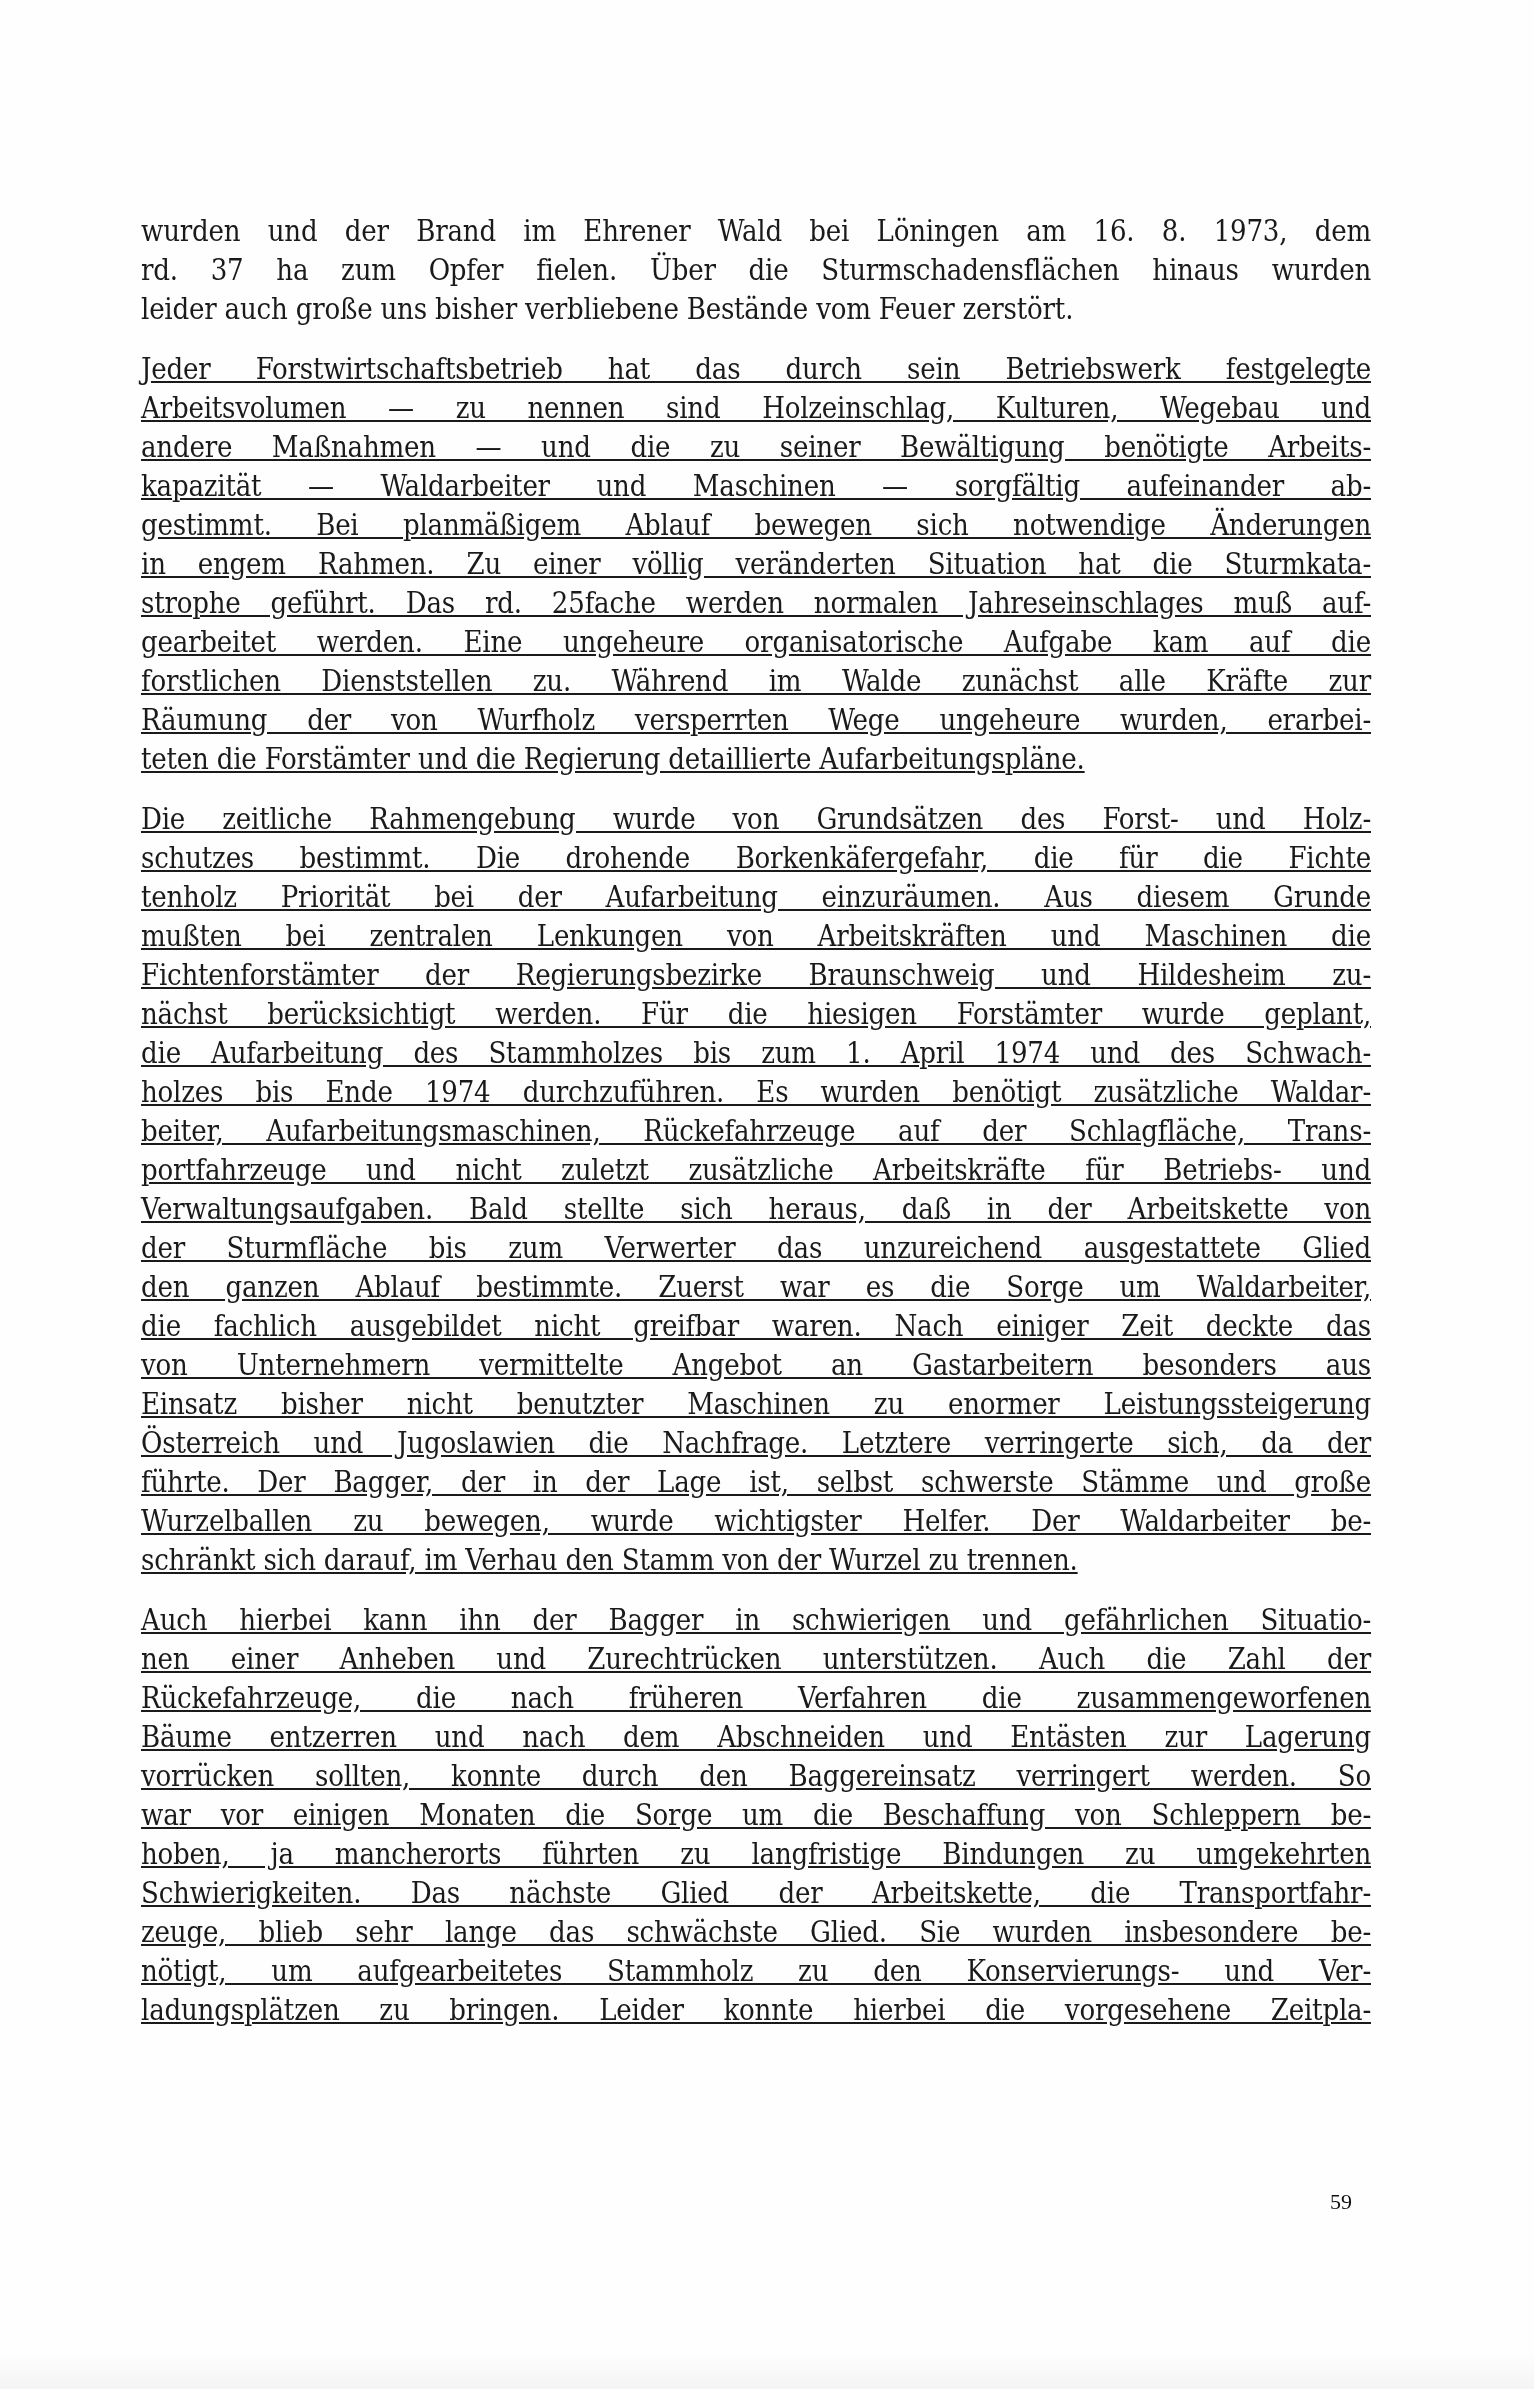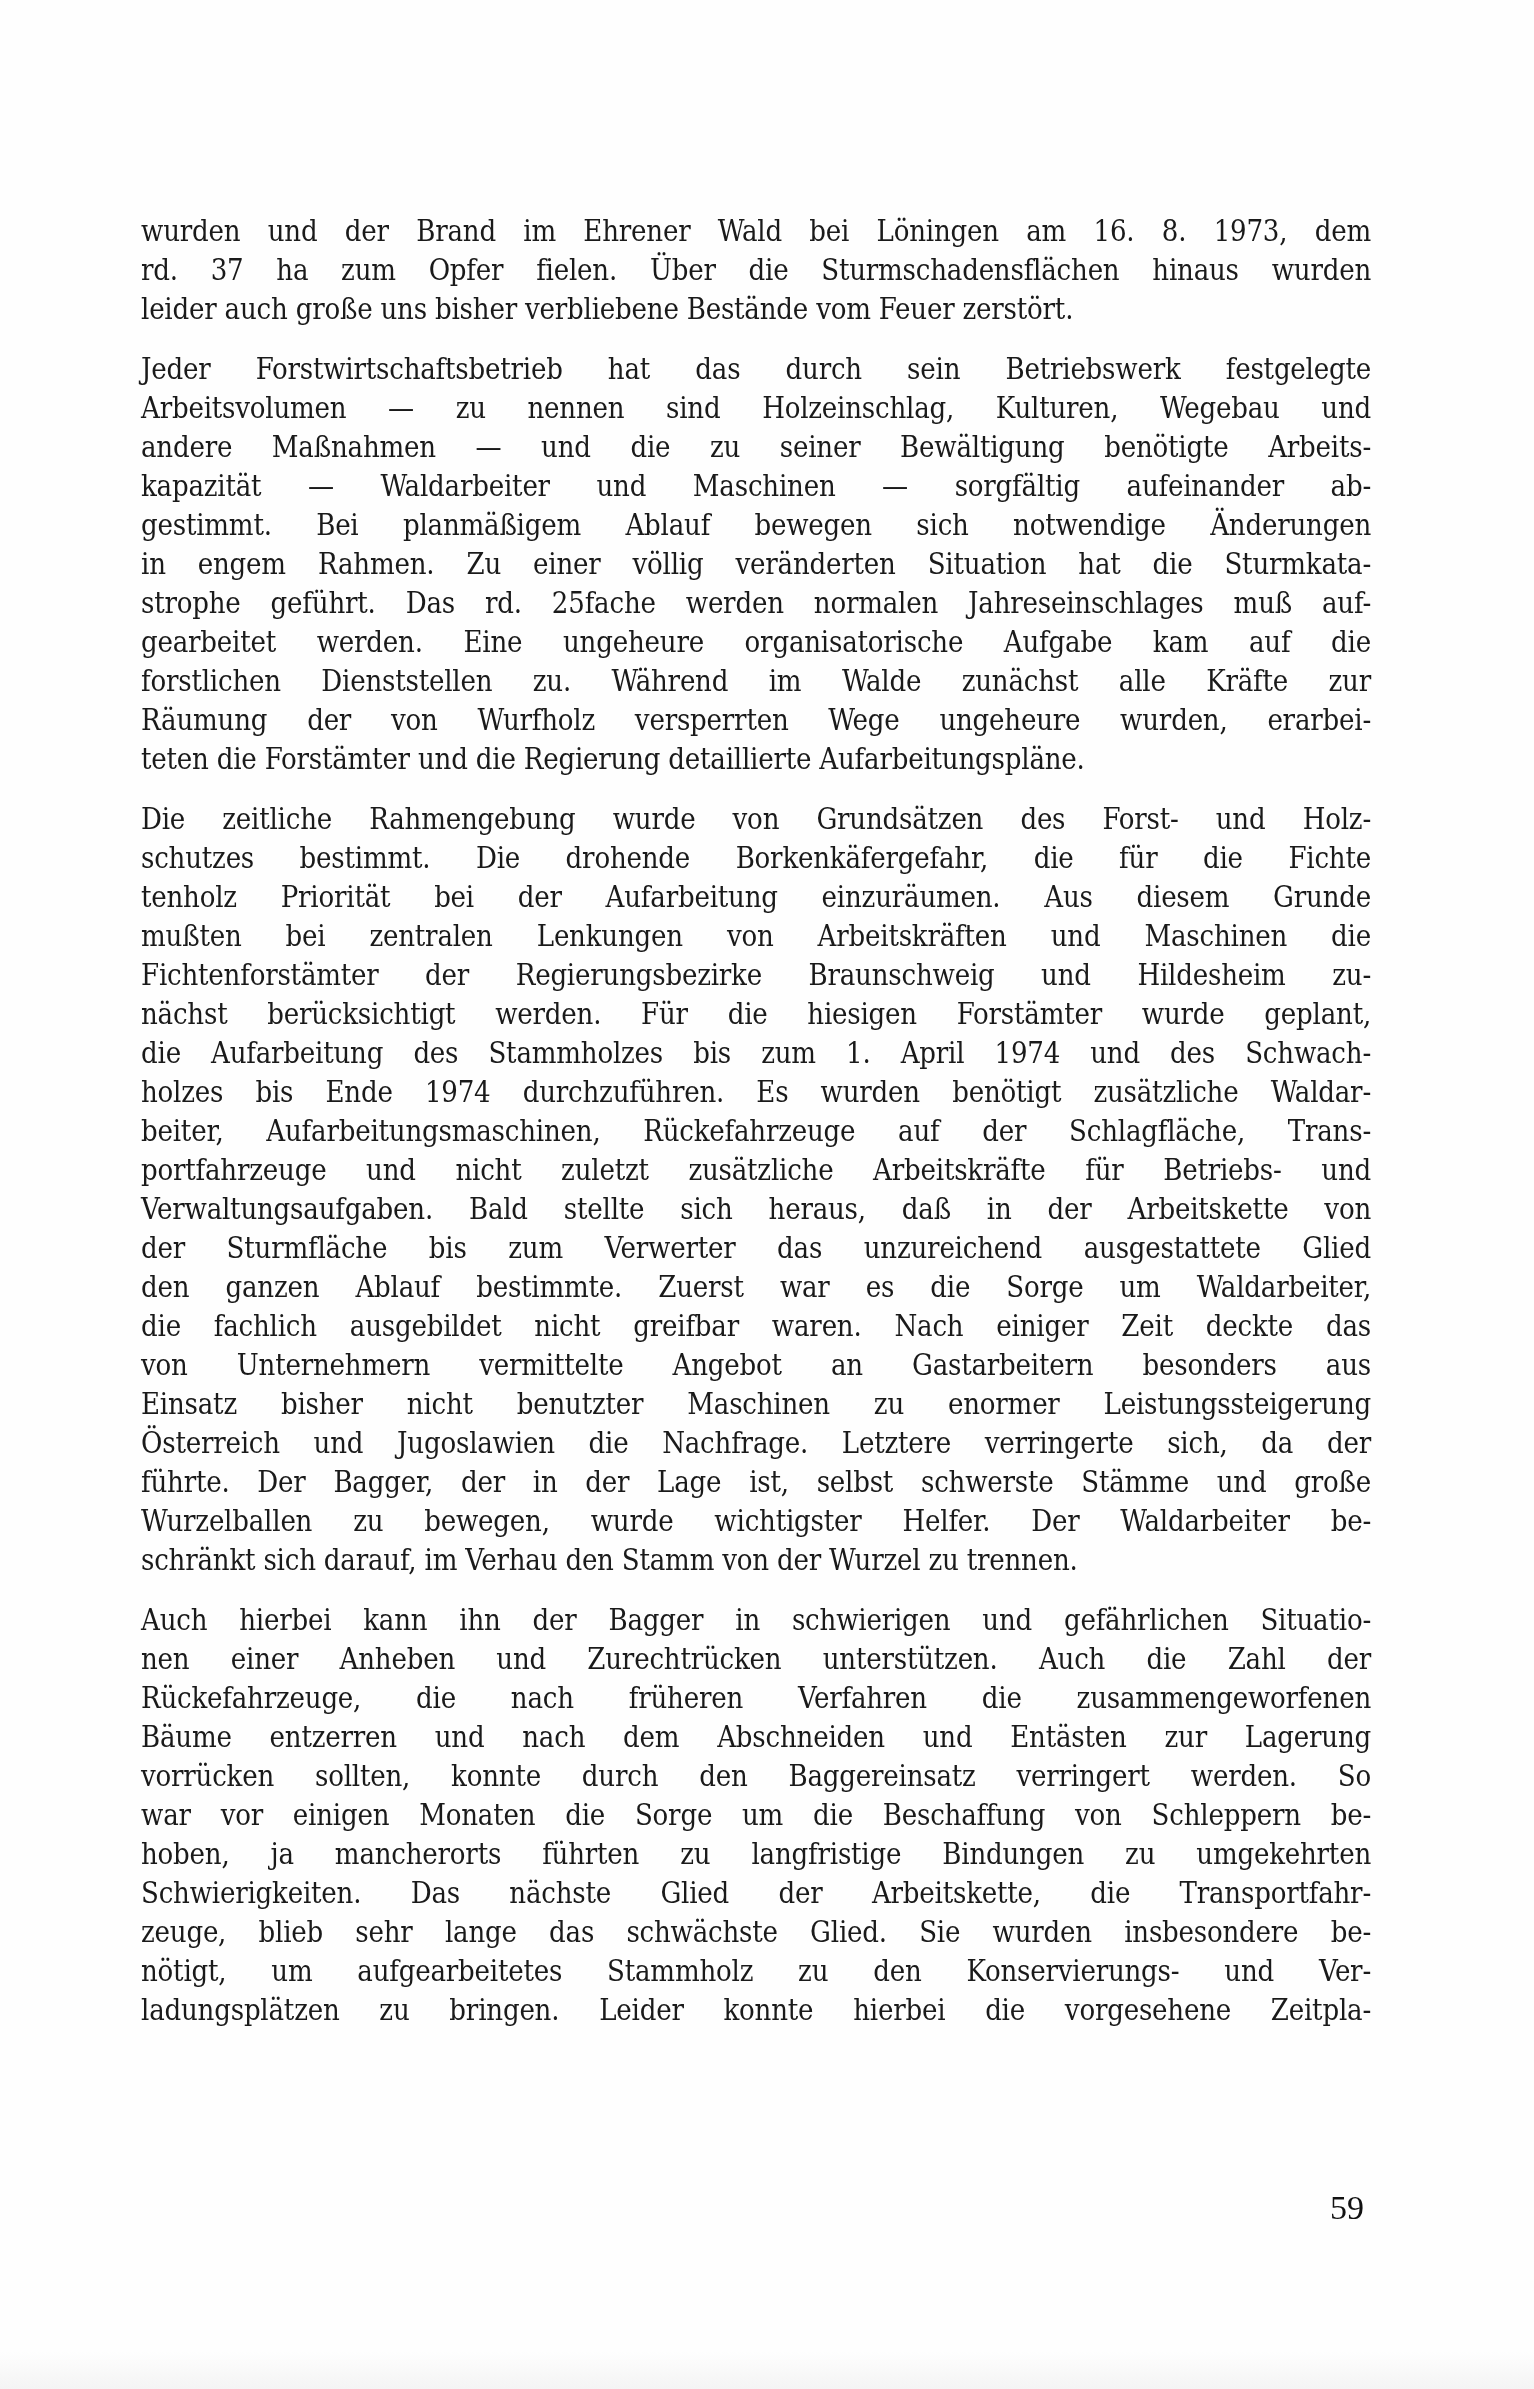--- a/index.html
+++ b/index.html
@@ -42,27 +42,28 @@
     height: 39px;
     overflow: visible;
     font-stretch: condensed;
     transform-origin: left center;
   }
   .line.last {
     text-align-last: left;
   }
   .para + .para {
     margin-top: 21px;
+    text-decoration: underline;
   }
   .page-number {
     position: absolute;
     left: 1330px;
     top: 2189px;
     font-family: "Liberation Serif", "DejaVu Serif", serif;
-    font-size: 34px;
+    font-size: 22px;
     color: #111;
   }
   .scan-noise {
     position: absolute;
     left: 0;
     top: 2352px;
     width: 1534px;
     height: 37px;
     background: linear-gradient(to bottom, rgba(240,240,240,0) 0%, rgba(236,236,236,0.55) 100%);
   }

